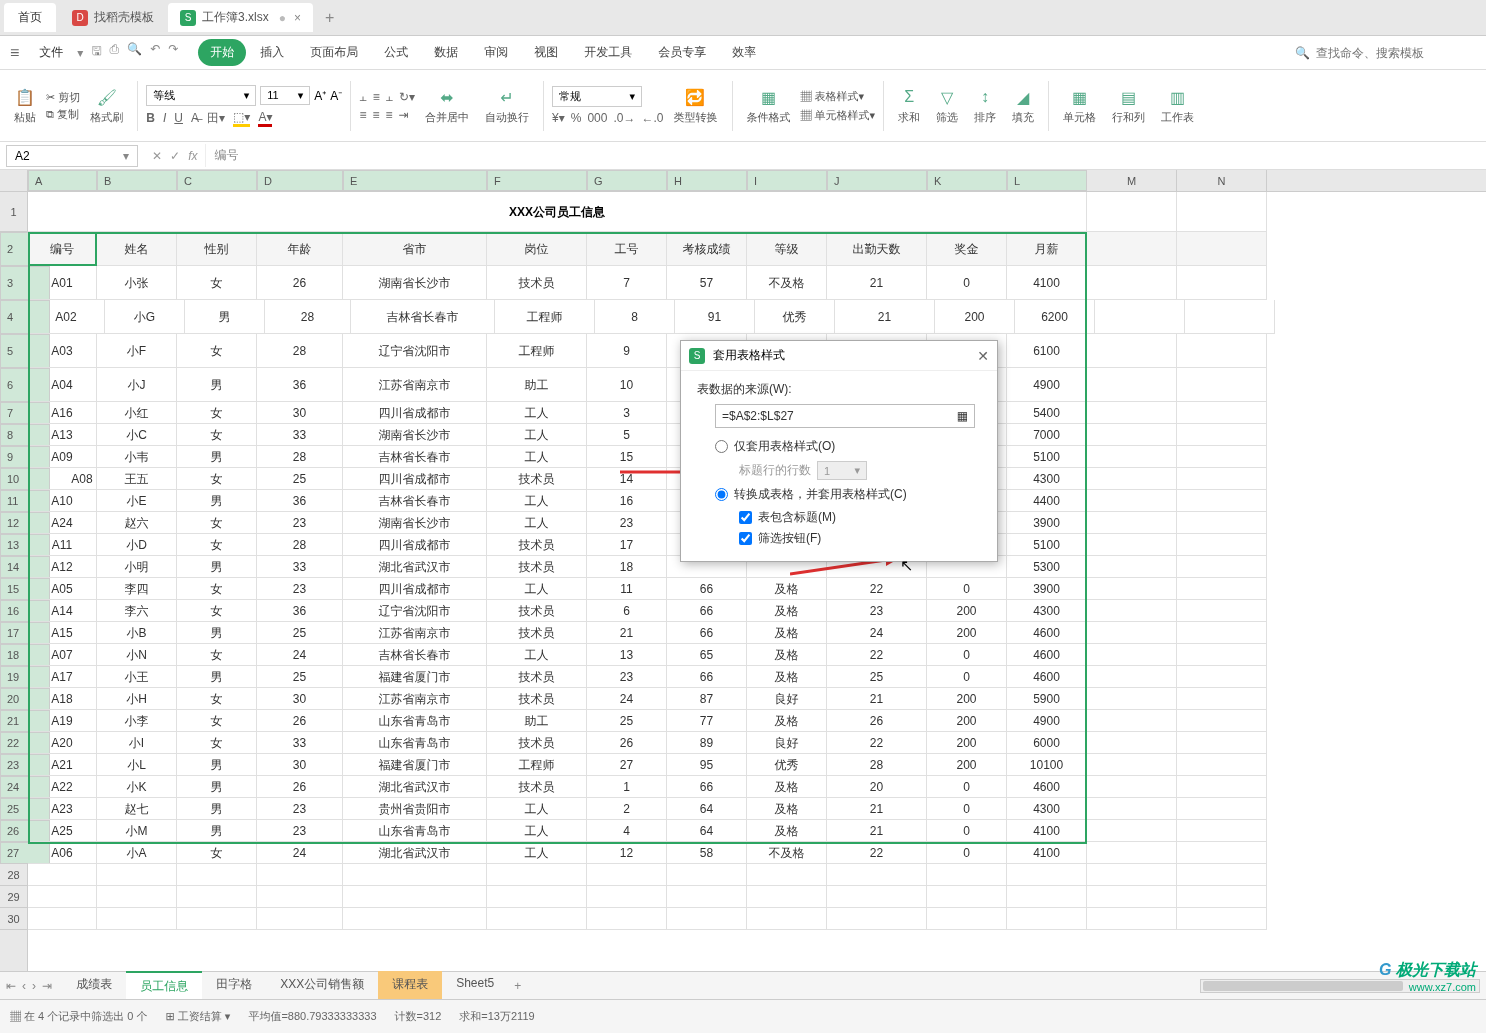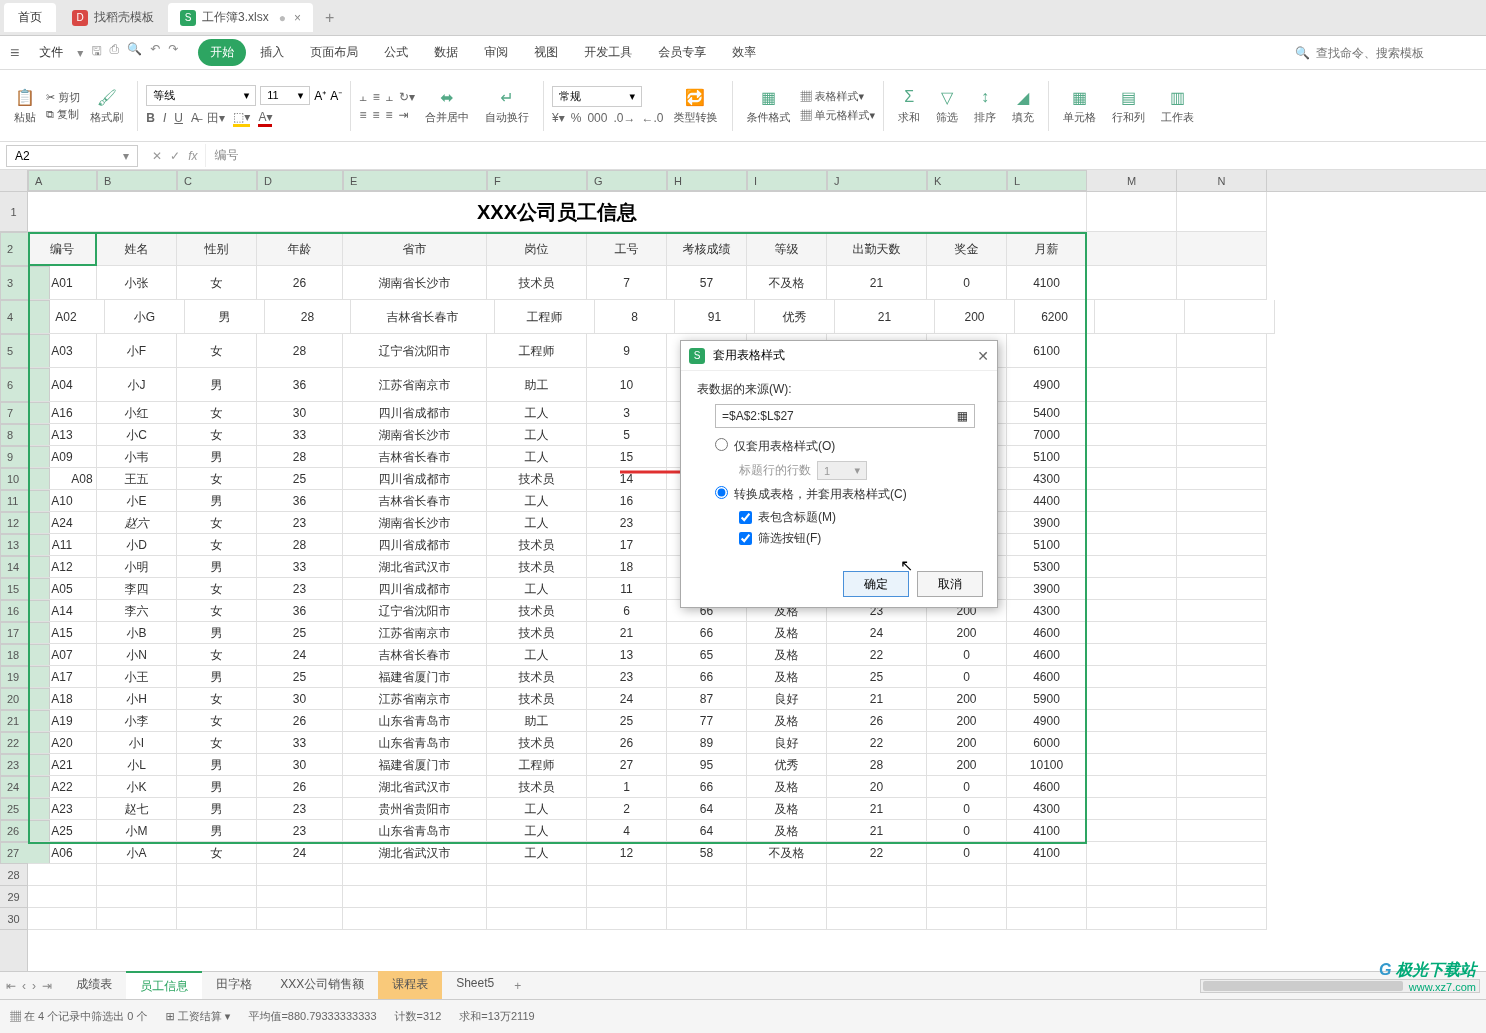--- a/index.html
+++ b/index.html
@@ -45,31 +45,31 @@
 .rh.sel{background:#d0e8d8}
 .rh.tall{height:40px;line-height:40px}
 .rh.med{height:34px;line-height:34px}
 .cells{flex:1;position:relative}
 .datarow{display:flex;height:22px}
 .datarow.tall{height:40px}
 .datarow.med{height:34px}
 .cell{border-right:1px solid #e0e0e0;border-bottom:1px solid #e0e0e0;text-align:center;font-size:12px;line-height:22px;overflow:hidden;color:#333}
 .datarow.tall .cell{line-height:40px}
 .datarow.med .cell{line-height:34px}
-.title-cell{font-size:20px;font-weight:bold;border-right:1px solid #e0e0e0;border-bottom:1px solid #e0e0e0;text-align:center;line-height:40px}
+.title-cell{font-size:12px;font-weight:bold;border-right:1px solid #e0e0e0;border-bottom:1px solid #e0e0e0;text-align:center;line-height:40px}
 .hdr-row .cell{background:#f5f5f5;font-weight:500}
 .tbl-border{position:absolute;border:2px solid #2da562;pointer-events:none}
 .active-cell{position:absolute;border:2px solid #2da562;pointer-events:none;width:69px;height:34px;left:0;top:40px}
 .dialog{position:absolute;left:680px;top:340px;width:318px;background:#fff;border:1px solid #aaa;box-shadow:2px 2px 10px rgba(0,0,0,0.3);z-index:100}
 .dlg-title{height:30px;display:flex;align-items:center;padding:0 8px;font-size:12px;border-bottom:1px solid #eee}
 .dlg-title .green{width:16px;height:16px;background:#2da562;border-radius:3px;margin-right:8px;display:flex;align-items:center;justify-content:center;color:#fff;font-size:10px}
 .dlg-close{margin-left:auto;font-size:14px;color:#666;cursor:pointer}
 .dlg-body{padding:10px 16px;font-size:12px;color:#333}
 .dlg-input{width:260px;border:1px solid #bbb;padding:4px 6px;margin:6px 0 10px 18px;display:flex;align-items:center;justify-content:space-between}
-.dlg-radio{display:flex;align-items:flex-start;gap:6px;margin:6px 0 6px 18px}
+.dlg-radio{display:flex;align-items:center;gap:6px;margin:6px 0 6px 18px}
 .dlg-chk{display:flex;align-items:center;gap:6px;margin:4px 0 4px 42px}
 .dlg-sub{display:flex;align-items:center;gap:6px;margin:4px 0 4px 42px;color:#999}
 .dlg-btns{display:flex;justify-content:flex-end;gap:8px;padding:10px 14px}
 .dlg-btn{width:66px;height:26px;border:1px solid #aaa;background:#f5f5f5;font-size:12px;cursor:pointer}
 .dlg-btn.primary{border:1px solid #4a90d9;background:#eaf3fb}
 .arrow{position:absolute;pointer-events:none;z-index:99}
 .arrow1{left:620px;top:462px;width:80px;height:20px}
 .arrow2{left:790px;top:556px;width:110px;height:20px}
 .arrow-line{stroke:#e03030;stroke-width:3;fill:none}
 .arrow-head{fill:#e03030}
@@ -452,21 +452,21 @@
           <div class="cell" style="width: 80px;"></div>
           <div class="cell" style="width: 80px;"></div>
           <div class="cell" style="width: 100px;"></div>
           <div class="cell" style="width: 80px;"></div>
           <div class="cell" style="width: 80px;">4400</div>
           <div class="cell" style="width: 90px;"></div>
           <div class="cell" style="width: 90px;"></div>
         </div>
         <div class="datarow">
           <div class="cell" style="width: 69px;">A24</div>
-          <div class="cell" style="width: 80px; font-style: italic;">赵六</div>
+          <div class="cell" style="width: 80px;">赵六</div>
           <div class="cell" style="width: 80px;">女</div>
           <div class="cell" style="width: 86px;">23</div>
           <div class="cell" style="width: 144px;">湖南省长沙市</div>
           <div class="cell" style="width: 100px;">工人</div>
           <div class="cell" style="width: 80px;">23</div>
           <div class="cell" style="width: 80px;"></div>
           <div class="cell" style="width: 80px;"></div>
           <div class="cell" style="width: 100px;"></div>
           <div class="cell" style="width: 80px;"></div>
           <div class="cell" style="width: 80px;">3900</div>
@@ -794,24 +794,20 @@
       </label>
     <label class="dlg-chk">
         <input type="checkbox" checked="" style="">
         <span>表包含标题(M)</span>
       </label>
     <label class="dlg-chk">
         <input type="checkbox" checked="" style="">
         <span>筛选按钮(F)</span>
       </label>
   </div>
-  <div class="dlg-btns">
-    <button class="dlg-btn primary">确定</button>
-    <button class="dlg-btn">取消</button>
-  </div>
 </div>
 
 <svg class="arrow arrow1">
     <line x1="0" y1="10" x2="66" y2="10" class="arrow-line"></line>
     <polygon points="66,4 80,10 66,16" class="arrow-head"></polygon>
   </svg>
 <svg class="arrow arrow2">
     <line x1="0" y1="18" x2="96" y2="4" class="arrow-line"></line>
     <polygon points="96,-2 110,2 96,10" class="arrow-head"></polygon>
   </svg>

